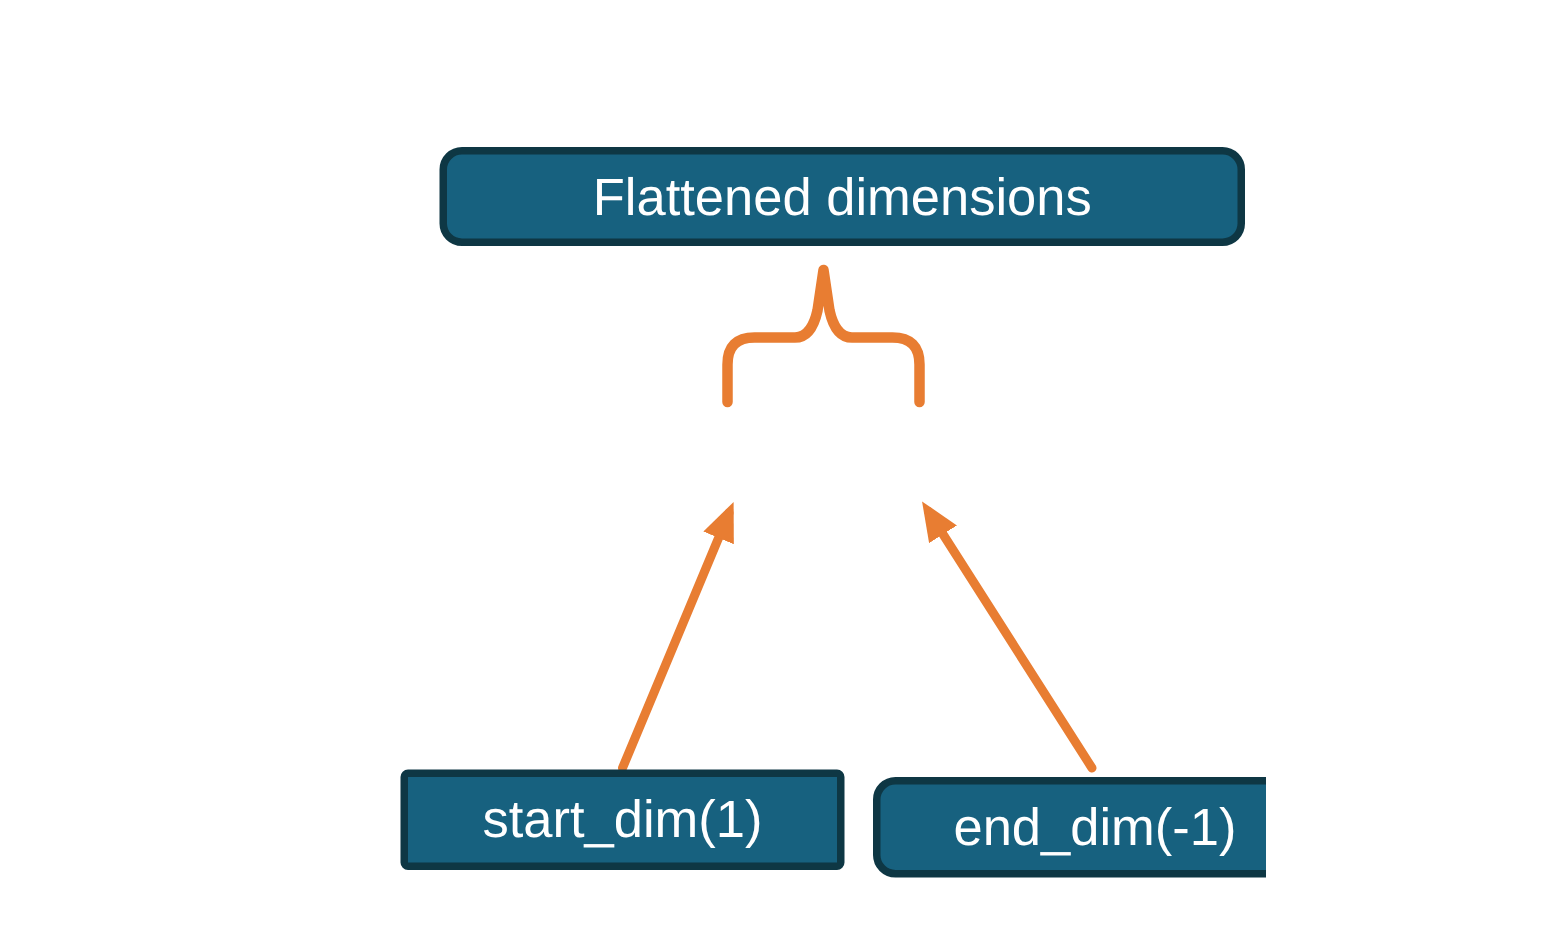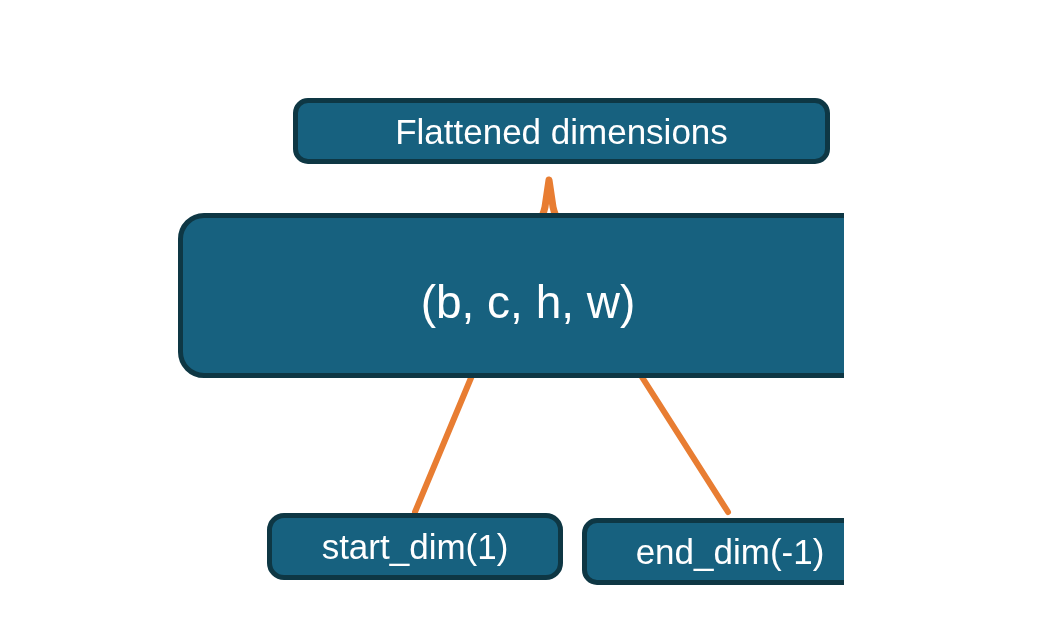--- a/index.html
+++ b/index.html
@@ -36,21 +36,21 @@
   .node-main {
     left: 178px; top: 213px;
     width: 700px; height: 165px;
     border-radius: 26px;
     font-size: 46px;
     padding-top: 12px;
   }
   .node-start {
     left: 267px; top: 513px;
     width: 296px; height: 67px;
-    border-radius: 17px;
+    border-radius: 5px;
     font-size: 35px;
   }
   .node-end {
     left: 582px; top: 518px;
     width: 296px; height: 67px;
     border-radius: 15px;
     font-size: 35px;
   }
   .overlay {
     position: absolute;
@@ -76,23 +76,20 @@
 
     <line x1="415" y1="512" x2="486" y2="342" stroke="#E87D32" stroke-width="6" stroke-linecap="round" marker-end="url(#arrowhead)"></line>
 
     <line x1="728" y1="512" x2="619" y2="341" stroke="#E87D32" stroke-width="6" stroke-linecap="round" marker-end="url(#arrowhead)"></line>
   </svg>
 
   <div class="node node-top">
     <span>Flattened dimensions</span>
   </div>
 
-  <div class="node node-main">
-    <span>(b, c, h, w)</span>
-  </div>
 
   <div class="node node-start">
     <span>start_dim(1)</span>
   </div>
 
   <div class="node node-end">
     <span>end_dim(-1)</span>
   </div>
 
 </div>

